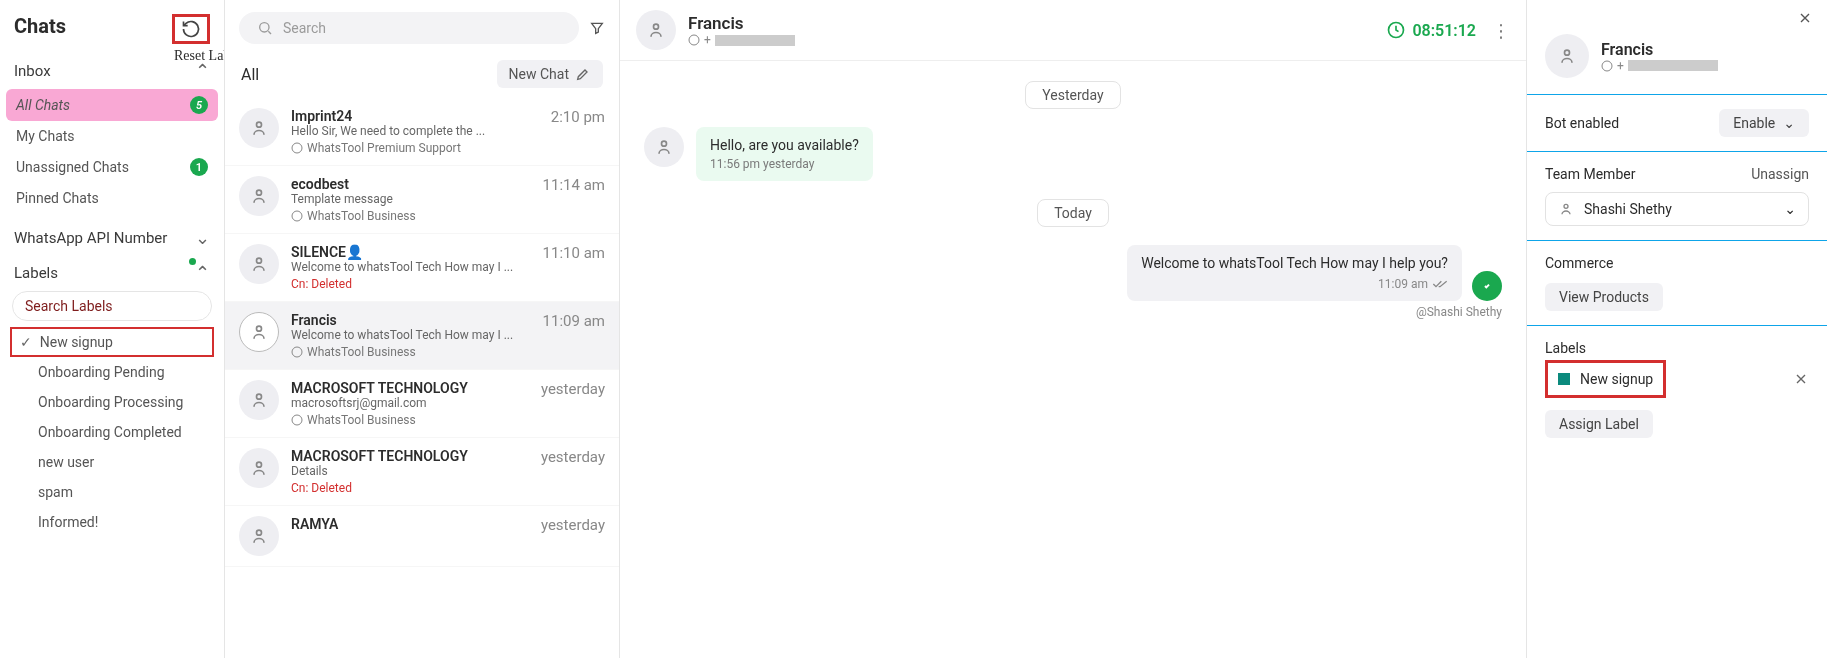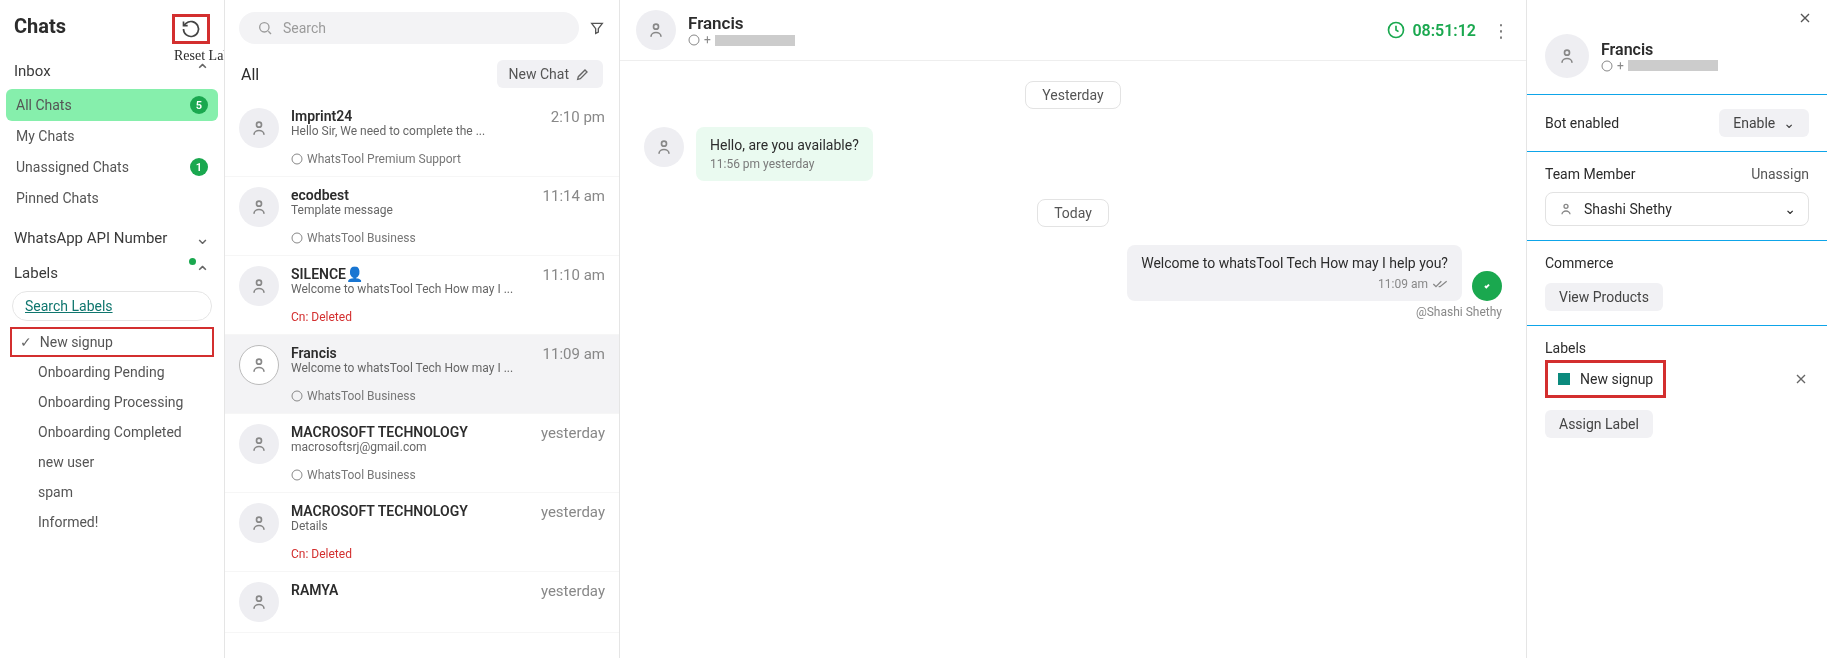--- a/index.html
+++ b/index.html
@@ -9,25 +9,25 @@
   .col-left { width:225px; border-right:1px solid #e5e5e5; overflow-y:auto; padding:8px 0 4px; }
   .left-head { display:flex; align-items:flex-start; justify-content:space-between; padding:6px 14px 6px 14px; }
   .left-head h1 { font-size:20px; font-weight:700; margin:0; }
   .reset-icon-wrap { position:relative; }
   .reset-icon-box { border:3px solid #d32f2f; padding:2px 6px; display:inline-flex; }
   .reset-tooltip { position:absolute; left:2px; top:34px; font-family: "Times New Roman", serif; font-size:14px; white-space:nowrap; }
   .section-hdr { display:flex; align-items:center; justify-content:space-between; padding:10px 14px 4px; font-size:15px; color:#3a3a3a; cursor:pointer;}
   .chev { font-size:18px; color:#666; }
   .inbox-list { list-style:none; margin:0; padding:4px 6px; }
   .inbox-list li { display:flex; align-items:center; justify-content:space-between; padding:7px 10px; border-radius:6px; color:#555; cursor:pointer; }
-  .inbox-list li.active { background:#86efac; }
+  .inbox-list li.active { background:#f9a8d4;font-style:italic; }
   .badge { background:#1aa84f; color:#fff; font-size:11px; font-weight:600; border-radius:50%; width:18px; height:18px; display:inline-flex; align-items:center; justify-content:center; }
   .labels-wrap { position:relative; }
   .labels-dot { position:absolute; right:28px; top:6px; width:7px; height:7px; border-radius:50%; background:#1aa84f;}
-  .label-search { margin:4px 12px 6px; border:1px solid #e5e5e5; border-radius:18px; padding:6px 12px; color:#0f766e;text-decoration:underline; }
+  .label-search { margin:4px 12px 6px; border:1px solid #e5e5e5; border-radius:18px; padding:6px 12px; color:#7f1d1d; }
   .label-list { list-style:none; margin:0; padding:0 10px; }
   .label-list li { padding:7px 8px 7px 28px; color:#555; cursor:pointer; border-radius:6px; }
   .label-selected-box { border:2px solid #d32f2f; display:flex; align-items:center; padding:5px 8px; }
   .label-selected-box .check { margin-right:8px; color:#666; }
 
   
   .col-list { width:395px; border-right:1px solid #e5e5e5; display:flex; flex-direction:column; }
   .list-top { display:flex; align-items:center; gap:10px; padding:12px 14px 8px; }
   .search-pill { flex:1; background:#f3f3f5; border-radius:22px; display:flex; align-items:center; gap:10px; padding:8px 18px; color:#9b9b9b; }
   .filter-icon { color:#555; cursor:pointer; }
@@ -35,21 +35,21 @@
   .list-subhead .all { font-size:16px; color:#2c2c2c; }
   .newchat-btn { background:#f1f1f4; border-radius:6px; padding:6px 12px; color:#555; display:flex; align-items:center; gap:6px; cursor:pointer; }
   .chat-items { flex:1; overflow-y:auto; }
   .chat-row { display:flex; gap:12px; padding:10px 14px; cursor:pointer; border-bottom:1px solid #f6f6f6; }
   .chat-row.active { background:#f3f3f5; }
   .avatar { width:40px; height:40px; border-radius:50%; background:#eeeef2; display:flex; align-items:center; justify-content:center; color:#777; }
   .avatar.border { border:1px solid #bbb; background:#fff; }
   .chat-mid { flex:1; min-width:0; }
   .chat-name { font-weight:600; color:#2c2c2c; display:flex; align-items:center; gap:4px;}
   .chat-prev { color:#666; font-size:12px; white-space:nowrap; overflow:hidden; text-overflow:ellipsis; }
-  .chat-tag { color:#777; font-size:12px; display:flex; align-items:center; gap:4px; margin-top:14px; }
+  .chat-tag { color:#777; font-size:12px; display:flex; align-items:center; gap:4px; margin-top:3px; }
   .chat-tag.red { color:#d32f2f; }
   .chat-time { color:#888; font-size:15px; white-space:nowrap; }
 
   
   .col-conv { flex:1; display:flex; flex-direction:column; min-width:0; border-right:1px solid #e5e5e5;}
   .conv-head { display:flex; align-items:center; justify-content:space-between; padding:10px 16px; border-bottom:1px solid #eee; }
   .conv-head-left { display:flex; align-items:center; gap:12px; }
   .conv-head-phone { color:#888; font-size:12px; display:flex; align-items:center; gap:4px;}
   .phone-mask { display:inline-block; width:80px; height:11px; background:#ccc;}
   .timer-wrap { display:flex; align-items:center; gap:16px; }

